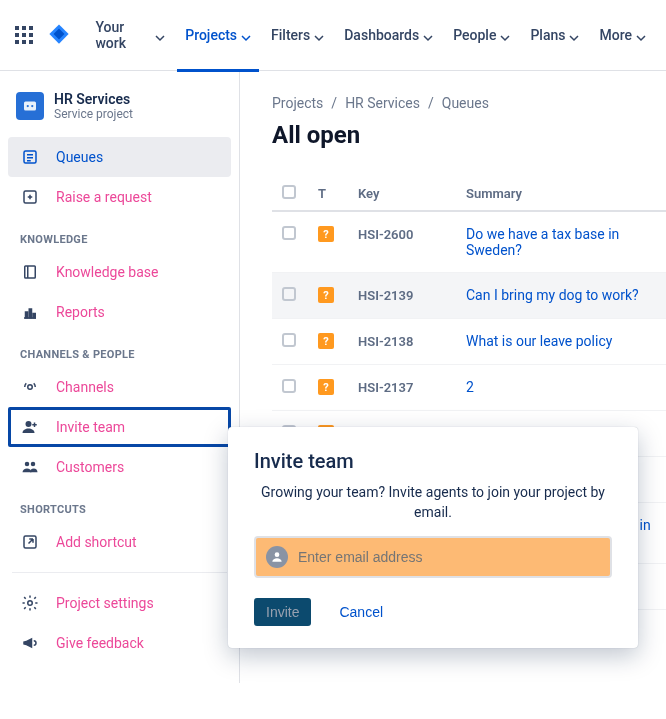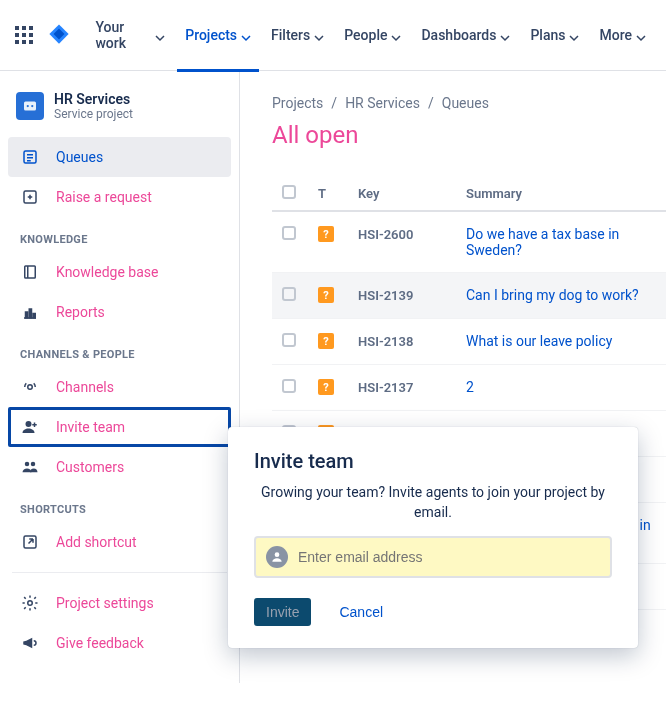--- a/index.html
+++ b/index.html
@@ -20,33 +20,33 @@
 .side-item { display: flex; align-items: center; gap: 16px; padding: 10px 12px; border-radius: 4px; cursor: pointer; color: #ec4899; font-size: 14px; }
 .side-item .sicon { width: 20px; height: 20px; display: flex; align-items: center; justify-content: center; flex-shrink: 0; }
 .side-item.selected { background: #ebecf0; color: #0052CC; }
 .side-item.highlighted { border: 3px solid #0747A6; border-radius: 2px; padding: 7px 9px; }
 .side-heading { font-size: 11px; font-weight: 700; color: #6B778C; letter-spacing: 0.3px; padding: 16px 12px 6px 12px; }
 .side-divider { border: none; border-top: 1px solid #ebecf0; margin: 10px 4px; }
 .main { flex: 1; padding: 24px 0 24px 32px; position: relative; }
 .breadcrumb { display: flex; gap: 8px; color: #6B778C; font-size: 14px; margin-bottom: 10px; }
 .breadcrumb .sep { color: #6B778C; }
 .breadcrumb a { color: #6B778C; text-decoration: none; cursor: pointer; }
-.page-title { font-size: 24px; font-weight: 400; color: #ec4899; margin-bottom: 28px; }
+.page-title { font-size: 24px; font-weight: 700; color: #0f172a; margin-bottom: 28px; }
 table.queue { width: 100%; border-collapse: collapse; }
 table.queue th { text-align: left; font-weight: 600; font-size: 13px; color: #5E6C84; padding: 8px 10px; border-bottom: 2px solid #dfe1e6; }
 table.queue td { padding: 14px 10px; border-bottom: 1px solid #f1f2f4; vertical-align: top; font-size: 14px; }
 table.queue tr.row-highlight td { background: #f4f5f7; }
 .type-icon { width: 16px; height: 16px; background: #FF991F; display: flex; align-items: center; justify-content: center; color: #fff; font-size: 11px; font-weight: 700; border-radius: 2px; }
 .key { color: #5E6C84; font-weight: 600; font-size: 13px; }
 .summary { color: #0052CC; cursor: pointer; }
 .checkbox { width: 14px; height: 14px; border: 2px solid #c1c7d0; border-radius: 3px; display: inline-block; cursor: pointer; }
 .dialog { position: absolute; top: 356px; left: -12px; width: 410px; background: #fff; border-radius: 4px; box-shadow: 0 8px 24px rgba(9,30,66,0.25), 0 0 1px rgba(9,30,66,0.3); padding: 22px 26px; z-index: 10; }
 .dialog h2 { font-size: 20px; font-weight: 500; margin-bottom: 10px; color: #172B4D; }
 .dialog p { color: #172B4D; font-size: 14px; margin-bottom: 14px; line-height: 1.4; text-align: center; }
-.dialog .email-input { display: flex; align-items: center; gap: 10px; border: 2px solid #dfe1e6; background: #fef9c3; border-radius: 4px; padding: 8px 10px; margin-bottom: 20px; }
+.dialog .email-input { display: flex; align-items: center; gap: 10px; border: 2px solid #dfe1e6; background: #fdba74; border-radius: 4px; padding: 8px 10px; margin-bottom: 20px; }
 .dialog .email-input input { border: none; background: transparent; outline: none; flex: 1; font-size: 14px; color: #172B4D; }
 .avatar-circle { width: 22px; height: 22px; border-radius: 50%; background: #8993a4; display: flex; align-items: center; justify-content: center; }
 .dialog-actions { display: flex; gap: 16px; align-items: center; }
 .btn { padding: 6px 12px; border-radius: 3px; font-size: 14px; font-weight: 500; cursor: pointer; border: none; }
 .btn.invite { background: #0c4a6e; color: #97a0af; }
 .btn.cancel { background: transparent; color: #0052CC; }
 th.col-check, td.col-check { width: 36px; }
 th.col-type, td.col-type { width: 40px; }
 th.col-key, td.col-key { width: 108px; }
 </style>
@@ -88,27 +88,27 @@
             <path d="M1 3l4 4 4-4" fill="none" stroke="currentColor" stroke-width="1.5"></path>
           </svg></span>
       </div>
       <div class="nav-item">
         <span>Filters</span>
         <span class="chevron"><svg width="10" height="10" viewBox="0 0 10 10">
             <path d="M1 3l4 4 4-4" fill="none" stroke="currentColor" stroke-width="1.5"></path>
           </svg></span>
       </div>
       <div class="nav-item">
+        <span>Dashboards</span>
+        <span class="chevron"><svg width="10" height="10" viewBox="0 0 10 10">
+            <path d="M1 3l4 4 4-4" fill="none" stroke="currentColor" stroke-width="1.5"></path>
+          </svg></span>
+      </div>
+      <div class="nav-item">
         <span>People</span>
-        <span class="chevron"><svg width="10" height="10" viewBox="0 0 10 10">
-            <path d="M1 3l4 4 4-4" fill="none" stroke="currentColor" stroke-width="1.5"></path>
-          </svg></span>
-      </div>
-      <div class="nav-item">
-        <span>Dashboards</span>
         <span class="chevron"><svg width="10" height="10" viewBox="0 0 10 10">
             <path d="M1 3l4 4 4-4" fill="none" stroke="currentColor" stroke-width="1.5"></path>
           </svg></span>
       </div>
       <div class="nav-item">
         <span>Plans</span>
         <span class="chevron"><svg width="10" height="10" viewBox="0 0 10 10">
             <path d="M1 3l4 4 4-4" fill="none" stroke="currentColor" stroke-width="1.5"></path>
           </svg></span>
       </div>

